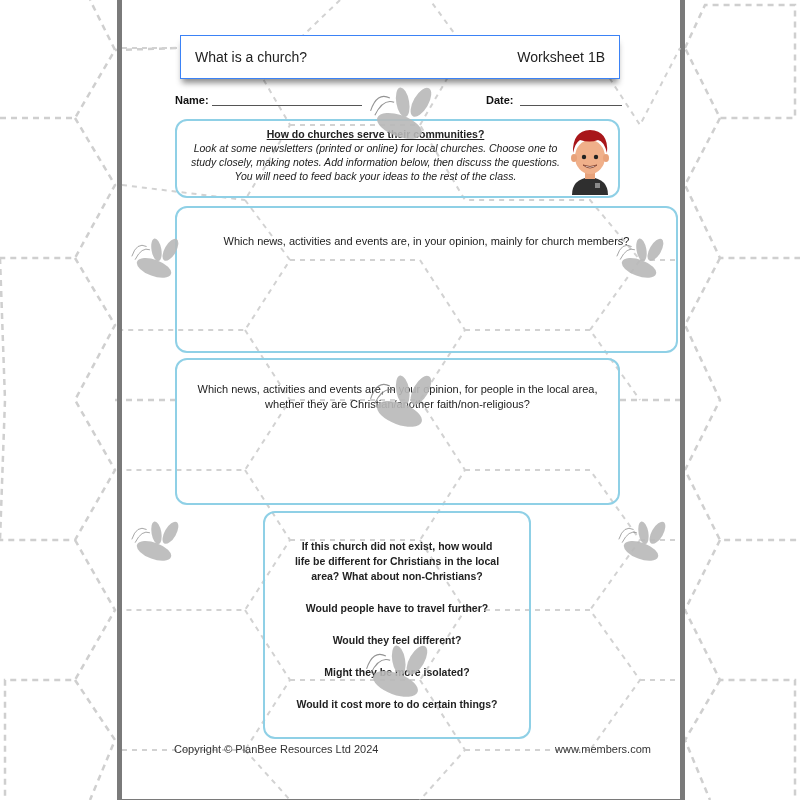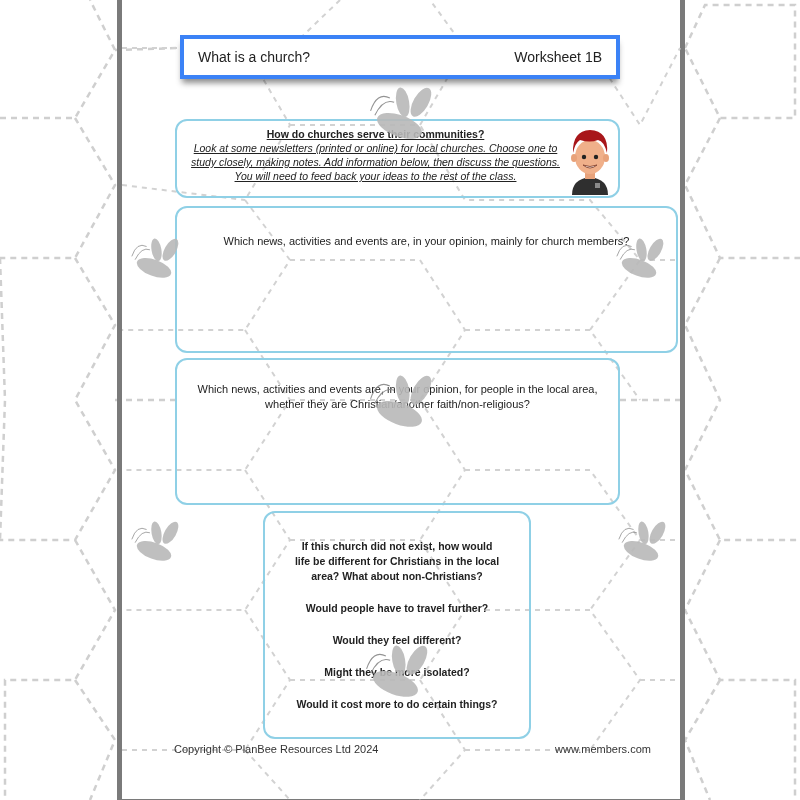--- a/index.html
+++ b/index.html
@@ -11,38 +11,38 @@
     .hex-bg { position: absolute; left: 0; top: 0; width: 800px; height: 800px; z-index: 0; }
     .frame {
       position: absolute; left: 117px; top: -6px; width: 558px; height: 800px;
       border: 5px solid #7a7a7a; background: rgba(255,255,255,0.0); z-index: 1;
       box-sizing: content-box;
     }
     .page-hex { position: absolute; left: 0; top: 0; width: 800px; height: 800px; z-index: 2; pointer-events: none; }
     .sheet { position: absolute; left: 0; top: 0; width: 800px; height: 800px; z-index: 3; }
     .title-card {
       position: absolute; left: 180px; top: 35px; width: 440px; height: 44px;
-      background: #fff; border: 4px solid #3b82f6;
+      background: #fff; border: 1px solid #3b82f6;
       box-shadow: 0 6px 6px -2px rgba(0,0,0,0.45);
       display: flex; align-items: center; justify-content: space-between;
       padding: 0 14px; box-sizing: border-box;
       font-size: 14px; color: #222;
     }
     .namebar { position: absolute; left: 175px; top: 94px; width: 447px; height: 16px; font-size: 11px; font-weight: bold; color: #111; }
     .namebar .name { position: absolute; left: 0; top: 0; }
     .namebar .name-line { position: absolute; left: 37px; top: 11px; width: 150px; border-bottom: 1px solid #555; }
     .namebar .date { position: absolute; left: 311px; top: 0; }
     .namebar .date-line { position: absolute; left: 345px; top: 11px; width: 102px; border-bottom: 1px solid #555; }
     .box {
       position: absolute; border: 2px solid #8fd0e6; border-radius: 12px; background: transparent;
       box-sizing: border-box; color: #222; text-align: center;
     }
     .intro { left: 175px; top: 119px; width: 445px; height: 79px; font-size: 10.5px; line-height: 14px; padding: 6px 50px 0 6px; }
     .intro .heading { font-weight: bold; text-decoration: underline; display: block; }
-    .intro .body { font-style: italic; display: block; text-decoration: underline; }
+    .intro .body { font-style: italic; display: block; }
     .avatar { position: absolute; right: 6px; top: 4px; width: 44px; height: 70px; }
     .q1 { left: 175px; top: 206px; width: 503px; height: 147px; font-size: 11px; padding-top: 27px; }
     .q2 { left: 175px; top: 358px; width: 445px; height: 147px; font-size: 11px; line-height: 15px; padding: 22px 20px 0; }
     .q3 { left: 263px; top: 511px; width: 268px; height: 228px; font-size: 10.5px; font-weight: bold; padding-top: 26px; line-height: 15px; }
     .q3 p { margin: 0 0 17px; }
     .q3 p.first { margin-bottom: 17px; padding: 0 28px; }
     .footer { position: absolute; top: 743px; font-size: 11px; color: #333; }
     .footer.left { left: 174px; }
     .footer.right { left: 555px; }
     .bee { position: absolute; z-index: 4; opacity: 0.9; }
@@ -99,20 +99,26 @@
     <path d="M640 680 L680 680"></path>
   </g>
 </svg>
 
 <div class="sheet">
   <div class="title-card">
     <span>What is a church?</span>
     <span>Worksheet 1B</span>
   </div>
 
+  <div class="namebar">
+    <span class="name">Name:</span>
+    <span class="name-line"></span>
+    <span class="date">Date:</span>
+    <span class="date-line"></span>
+  </div>
 
   <div class="box intro">
     <span class="heading">How do churches serve their communities?</span>
     <span class="body">Look at some newsletters (printed or online) for local churches. Choose one to study closely, making notes. Add information below, then discuss the questions. You will need to feed back your ideas to the rest of the class.</span>
     <svg class="avatar" viewBox="0 0 44 70">
       <path d="M4 70 Q4 54 22 52 Q40 54 40 70 Z" fill="#2f2f2f"></path>
       <rect x="17" y="44" width="10" height="10" fill="#e8a27a"></rect>
       <ellipse cx="22" cy="32" rx="15" ry="17" fill="#f0b08a"></ellipse>
       <ellipse cx="6" cy="33" rx="3" ry="4" fill="#e8a27a"></ellipse>
       <ellipse cx="38" cy="33" rx="3" ry="4" fill="#e8a27a"></ellipse>

